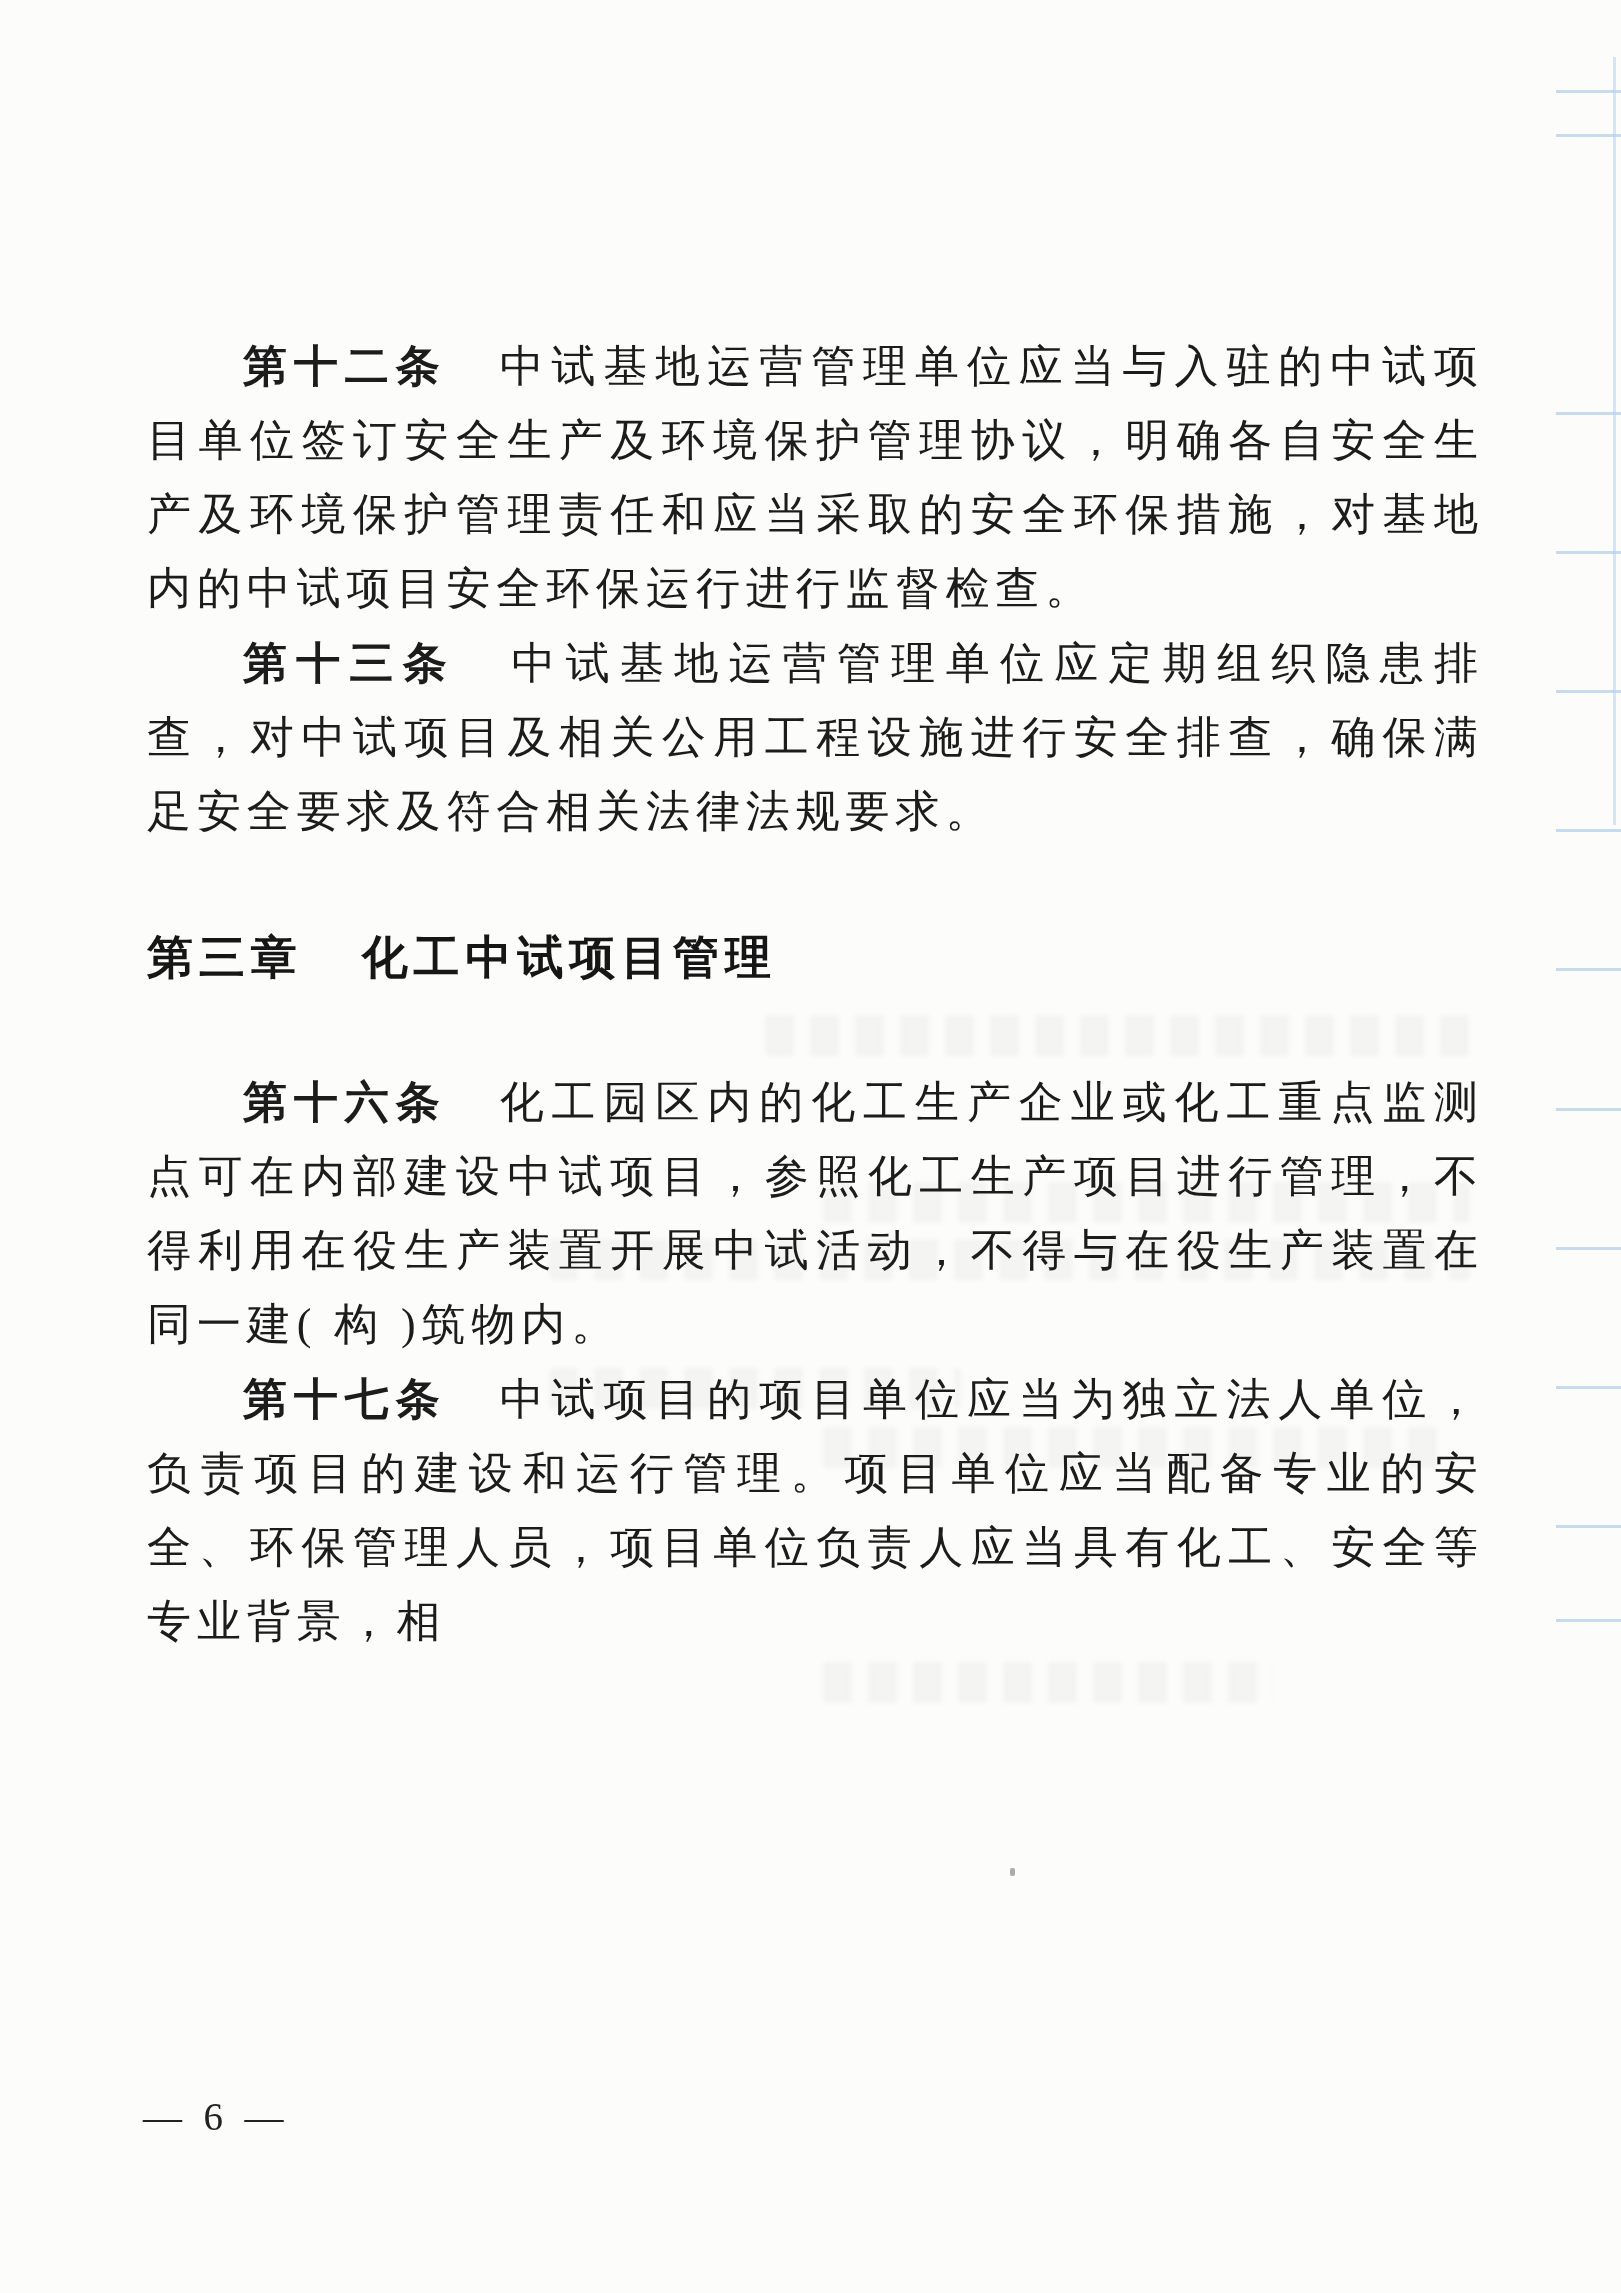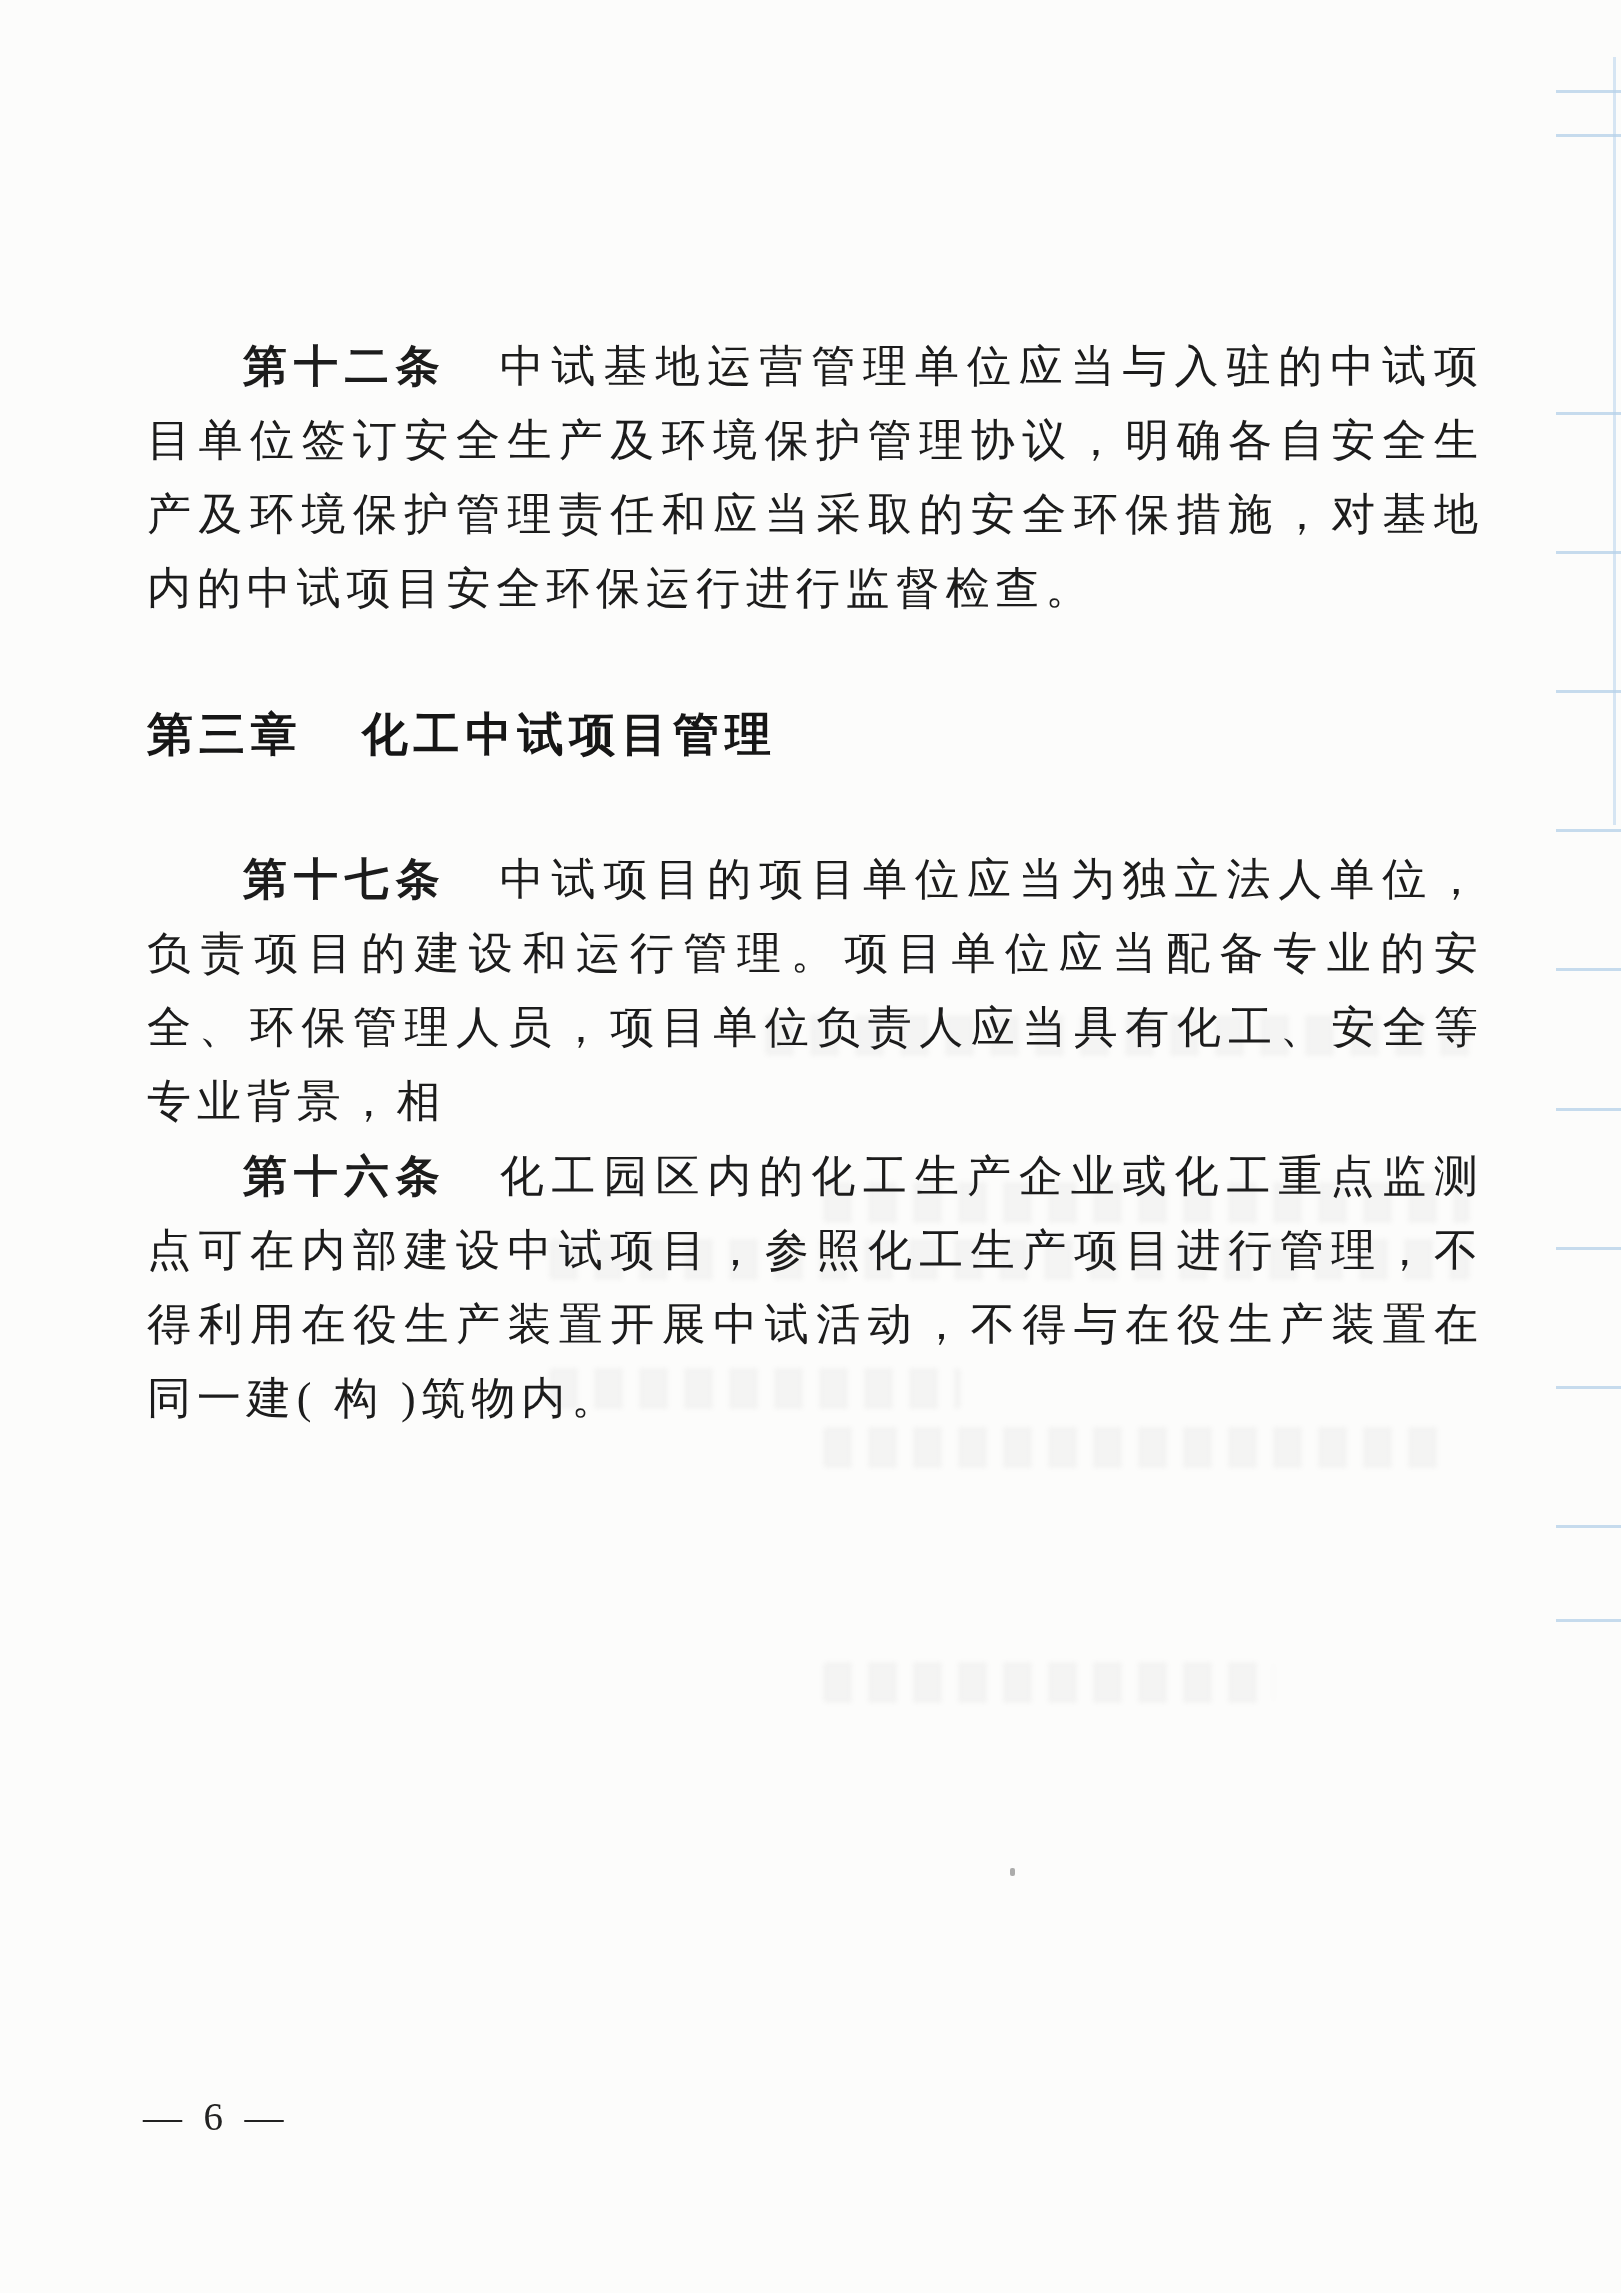--- a/index.html
+++ b/index.html
@@ -124,27 +124,28 @@
   <div class="ghost" style="top:1239px; left:549px; width:921px;"></div>
   <div class="ghost" style="top:1368px; left:549px; width:412px;"></div>
   <div class="ghost" style="top:1427px; left:823px; width:627px;"></div>
   <div class="ghost" style="top:1662px; left:823px; width:451px;"></div>
   <div class="speck" style="top:1868px; left:1010px;"></div>
 
   <main class="content">
 
     <p class="para"><span class="art-num">第十二条</span><span class="gap"></span><span class="art-text">中试基地运营管理单位应当与入驻的中试项目单位签订安全生产及环境保护管理协议，明确各自安全生产及环境保护管理责任和应当采取的安全环保措施，对基地内的中试项目安全环保运行进行监督检查。</span></p>
 
+    <p class="para"><span class="art-num">第十三条</span><span class="gap"></span><span class="art-text">中试基地运营管理单位应定期组织隐患排查，对中试项目及相关公用工程设施进行安全排查，确保满足安全要求及符合相关法律法规要求。</span></p>
 
 
 
     <h2 class="chapter"><span>第三章</span><span class="gap chgap"></span><span>化工中试项目管理</span></h2>
 
+    <p class="para"><span class="art-num">第十六条</span><span class="gap"></span><span class="art-text">化工园区内的化工生产企业或化工重点监测点可在内部建设中试项目，参照化工生产项目进行管理，不得利用在役生产装置开展中试活动，不得与在役生产装置在同一建( 构 )筑物内。</span></p>
+
     <p class="para"><span class="art-num">第十七条</span><span class="gap"></span><span class="art-text">中试项目的项目单位应当为独立法人单位，负责项目的建设和运行管理。项目单位应当配备专业的安全、环保管理人员，项目单位负责人应当具有化工、安全等专业背景，相</span></p>
-
-    <p class="para"><span class="art-num">第十六条</span><span class="gap"></span><span class="art-text">化工园区内的化工生产企业或化工重点监测点可在内部建设中试项目，参照化工生产项目进行管理，不得利用在役生产装置开展中试活动，不得与在役生产装置在同一建( 构 )筑物内。</span></p>
 
   </main>
 
   <div class="footer"><span>— 6 —</span></div>
 
 </div>
 
 
 </body></html>

